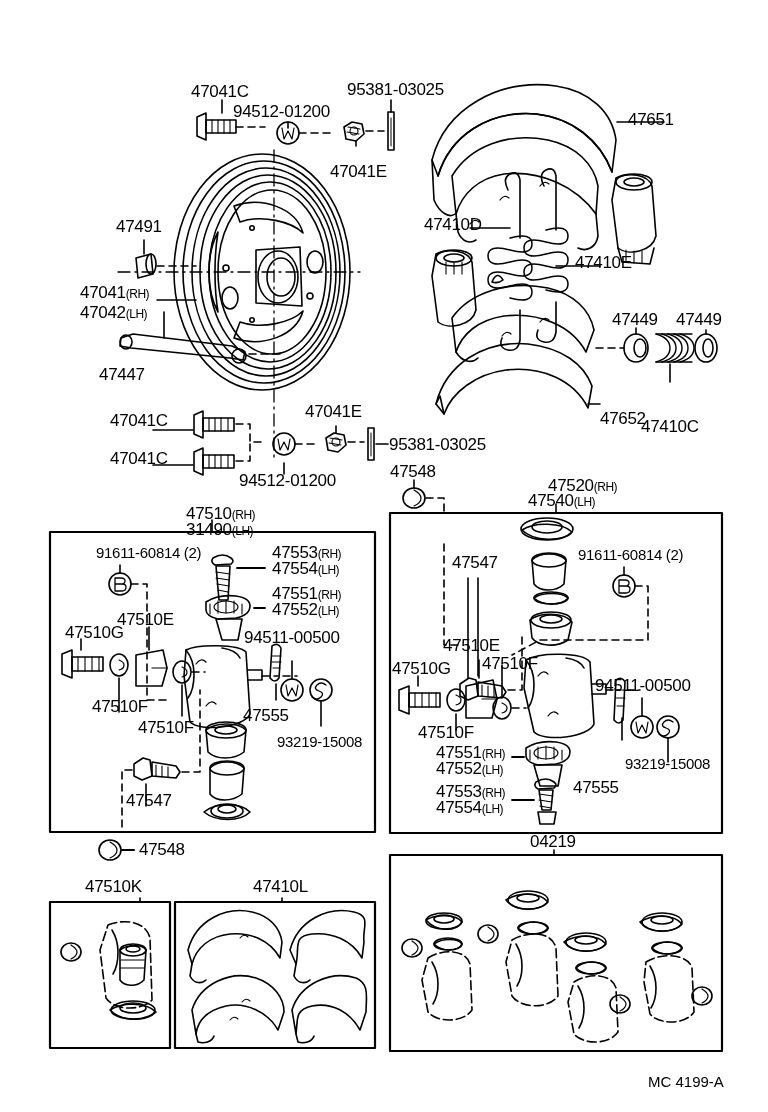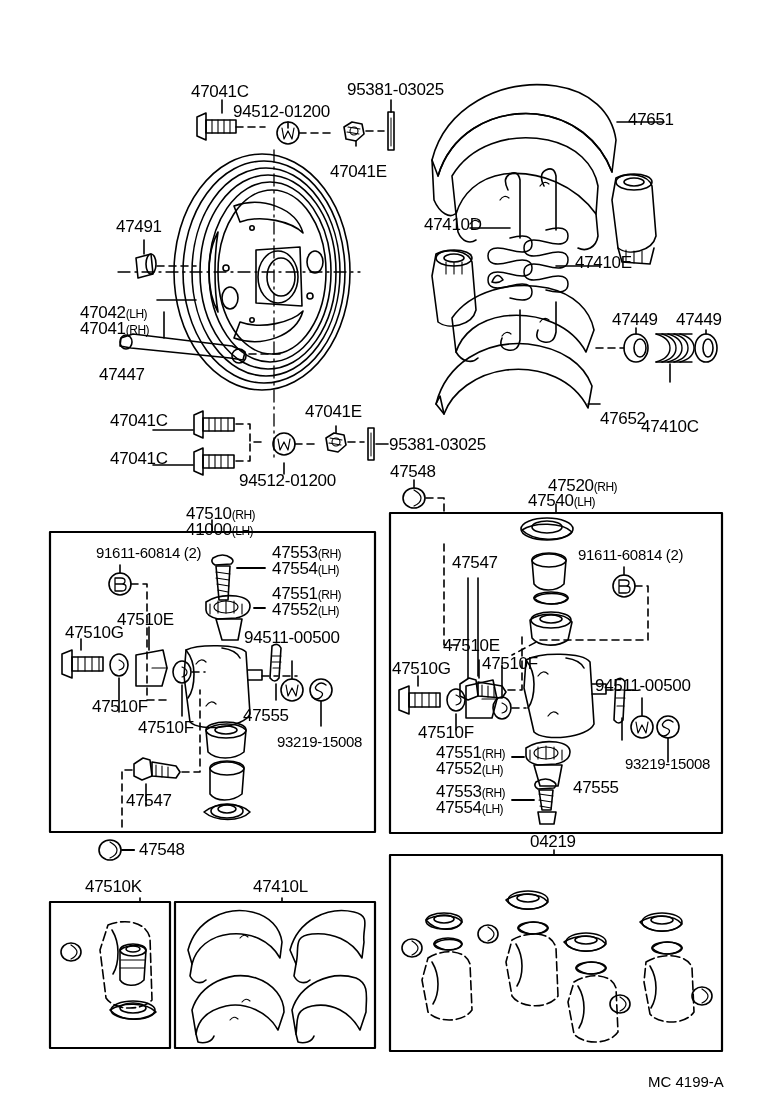--- a/index.html
+++ b/index.html
@@ -535,35 +535,35 @@
   </svg>
 
   <div class="lbl" style="left:191px;top:82px;"><span>47041C</span></div>
   <div class="lbl" style="left:233px;top:102px;"><span>94512-01200</span></div>
   <div class="lbl" style="left:347px;top:80px;"><span>95381-03025</span></div>
   <div class="lbl" style="left:330px;top:162px;"><span>47041E</span></div>
   <div class="lbl" style="left:628px;top:110px;"><span>47651</span></div>
   <div class="lbl" style="left:424px;top:215px;"><span>47410D</span></div>
   <div class="lbl" style="left:575px;top:253px;"><span>47410E</span></div>
   <div class="lbl" style="left:116px;top:217px;"><span>47491</span></div>
-  <div class="lbl l2" style="left:80px;top:284px;margin-top:36px;"><span>47041</span><span class="sfx">(RH)</span></div>
+  <div class="lbl l2" style="left:80px;top:284px;"><span>47041</span><span class="sfx">(RH)</span></div>
   <div class="lbl l2" style="left:80px;top:304px;"><span>47042</span><span class="sfx">(LH)</span></div>
   <div class="lbl" style="left:99px;top:365px;text-align:right;"><span>47447</span></div>
   <div class="lbl" style="left:110px;top:411px;"><span>47041C</span></div>
   <div class="lbl" style="left:110px;top:449px;"><span>47041C</span></div>
   <div class="lbl" style="left:305px;top:402px;"><span>47041E</span></div>
   <div class="lbl" style="left:239px;top:471px;"><span>94512-01200</span></div>
   <div class="lbl" style="left:389px;top:435px;"><span>95381-03025</span></div>
   <div class="lbl" style="left:612px;top:310px;"><span>47449</span></div>
   <div class="lbl" style="left:676px;top:310px;"><span>47449</span></div>
   <div class="lbl" style="left:641px;top:383px;margin-top:34px;"><span>47410C</span></div>
   <div class="lbl" style="left:600px;top:409px;"><span>47652</span></div>
 
   <div class="lbl l2" style="left:186px;top:505px;"><span>47510</span><span class="sfx">(RH)</span></div>
-  <div class="lbl l2" style="left:186px;top:521px;"><span>41000</span><span class="sfx">(LH)</span></div>
+  <div class="lbl l2" style="left:186px;top:521px;"><span>31490</span><span class="sfx">(LH)</span></div>
 
   <div class="lbl" style="left:96px;top:544px;font-size:15px;"><span>91611-60814 (2)</span></div>
   <div class="lbl l2" style="left:272px;top:544px;"><span>47553</span><span class="sfx">(RH)</span></div>
   <div class="lbl l2" style="left:272px;top:560px;"><span>47554</span><span class="sfx">(LH)</span></div>
   <div class="lbl l2" style="left:272px;top:585px;"><span>47551</span><span class="sfx">(RH)</span></div>
   <div class="lbl l2" style="left:272px;top:601px;"><span>47552</span><span class="sfx">(LH)</span></div>
   <div class="lbl" style="left:117px;top:610px;"><span>47510E</span></div>
   <div class="lbl" style="left:65px;top:623px;"><span>47510G</span></div>
   <div class="lbl" style="left:92px;top:697px;"><span>47510F</span></div>
   <div class="lbl" style="left:138px;top:718px;"><span>47510F</span></div>

